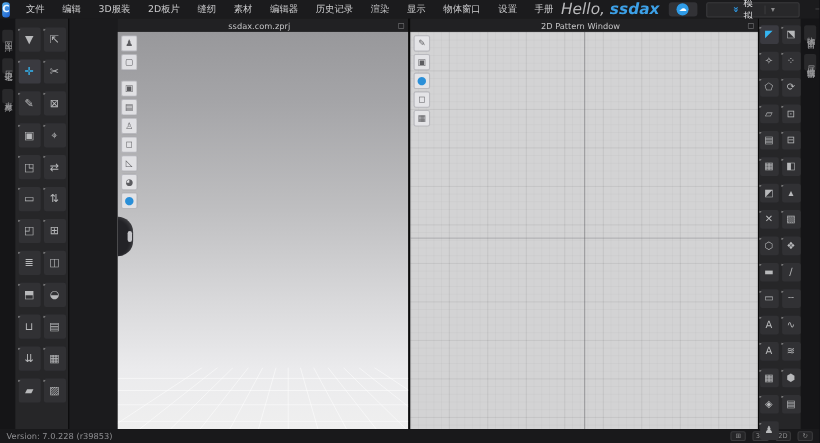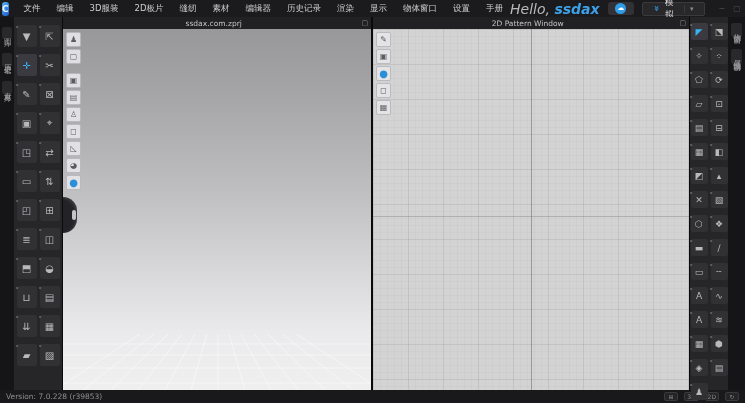--- a/index.html
+++ b/index.html
@@ -9,21 +9,21 @@
   
   .menubar { height:17px; background:#1b1b1d; display:flex; align-items:center; padding:0 6px 0 2px; flex:0 0 17px; }
   .logo { width:14px; height:14px; border-radius:3px; background:linear-gradient(135deg,#55b2f0,#1d5ecd); color:#eaf6ff; font-size:9px; font-weight:bold; display:grid; place-items:center; margin-right:8px; cursor:pointer; }
   .menus { display:flex; align-items:center; gap:2px; }
   .menu-item { background:none; border:none; color:#cdcdcf; font-size:8.5px; padding:2px 7px; cursor:pointer; white-space:nowrap; }
   .mb-right { margin-left:auto; display:flex; align-items:center; gap:8px; }
   .greeting { font-size:14px; color:#b9b9bb; white-space:nowrap;font-style:italic; }
   .user { color:#3da1e8; font-weight:bold; text-decoration:none; cursor:pointer; }
   .cloud-btn { width:30px; height:13px; background:#323236; border:none; border-radius:3px; display:grid; place-items:center; cursor:pointer; }
   .cloud-circle { width:11px; height:11px; border-radius:50%; background:#2f9ce8; color:#fff; font-size:7px; line-height:11px; text-align:center; display:block; }
-  .sim-btn { height:14px; background:#28282a; border:1px solid #3a3a3c; border-radius:2px; display:flex; align-items:center; padding:0 11px; gap:5px; cursor:pointer; }
+  .sim-btn { height:14px; background:#28282a; border:1px solid #3a3a3c; border-radius:2px; display:flex; align-items:center; padding:0 22px; gap:5px; cursor:pointer; }
   .sim-btn .chev { color:#2f9ce8; font-size:9px; font-weight:bold; transform:rotate(90deg); display:inline-block; line-height:1; }
   .sim-btn .lbl { color:#e2e2e4; font-size:8.5px; }
   .sim-btn .caret { color:#8a8a8c; font-size:7px; border-left:1px solid #3a3a3c; padding-left:5px; margin-left:2px; }
   .winctl { display:flex; align-items:center; gap:5px; margin-left:4px; }
   .wbtn { background:none; border:none; color:#4f4f52; font-size:8px; cursor:pointer; padding:0 2px; }
 
   
   .main { flex:1; display:flex; min-height:0; }
   .tabstrip { background:#151517; display:flex; flex-direction:column; align-items:center; flex:0 0 auto; }
   .tabstrip.left  { width:14px; padding-top:10px; gap:14px; }
@@ -33,21 +33,21 @@
   .toolbar-left { width:48px; background:#262628; display:grid; grid-template-columns:repeat(2,20px); grid-auto-rows:22px; gap:7px 3px; justify-content:center; padding-top:8px; flex:0 0 48px; }
   .toolbar-right { width:38px; background:#262628; display:grid; grid-template-columns:repeat(2,17px); grid-auto-rows:17px; gap:7px 3px; justify-content:center; padding-top:6px; flex:0 0 38px; }
   .tool { position:relative; background:#313134; border:none; border-radius:2px; color:#b8b9bb; display:grid; place-items:center; font-size:10px; cursor:pointer; }
   .toolbar-right .tool { font-size:9px; }
   .tool::before { content:"▸"; position:absolute; top:0; left:0; font-size:4px; color:#88888a; line-height:4px; }
   .tool.selected { background:#3a3a40; color:#35b5f2; }
   .tool .g { font-style:normal; }
 
   
   .panel { display:flex; flex-direction:column; min-width:0; border-left:1px solid #0a0a0a; border-right:1px solid #0a0a0a; }
-  .p3d { flex:0 0 310px; } .p2d { flex:0 0 318px; }
+  .p3d { flex:0 0 310px;padding-left:44px; } .p2d { flex:0 0 318px; }
   .titlebar { height:12px; background:#212123; display:flex; align-items:center; flex:0 0 12px; padding:0 3px; }
   .tb-title { flex:1; text-align:center; font-size:7.5px; color:#c4c4c6; }
   .tb-expand { background:none; border:none; color:#8a8a8c; font-size:7px; cursor:pointer; padding:0; line-height:1; }
   .vp3d { flex:1; position:relative; overflow:hidden;
     background:linear-gradient(180deg,#98989b 0%,#a5a5a8 18%,#bfbfc1 45%,#d9d9db 68%,#ebebed 85%,#efefef 100%); }
   .vp2d { flex:1; position:relative; overflow:hidden; background-color:#d3d3d4;
     background-image:
       linear-gradient(rgba(0,0,0,.05) 1px,transparent 1px),
       linear-gradient(90deg,rgba(0,0,0,.05) 1px,transparent 1px),
       linear-gradient(rgba(0,0,0,.025) 1px,transparent 1px),

